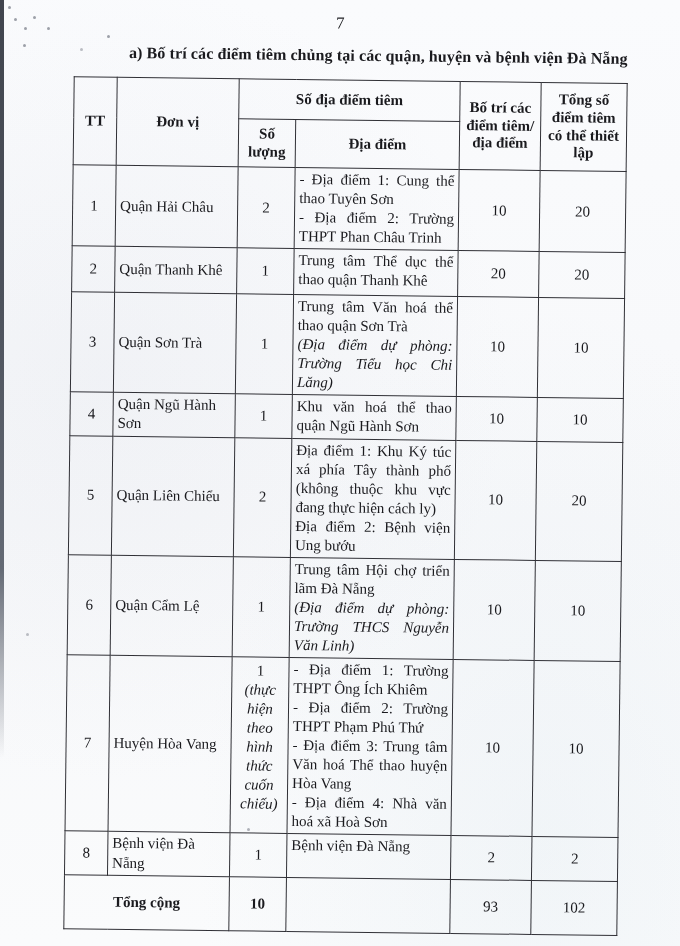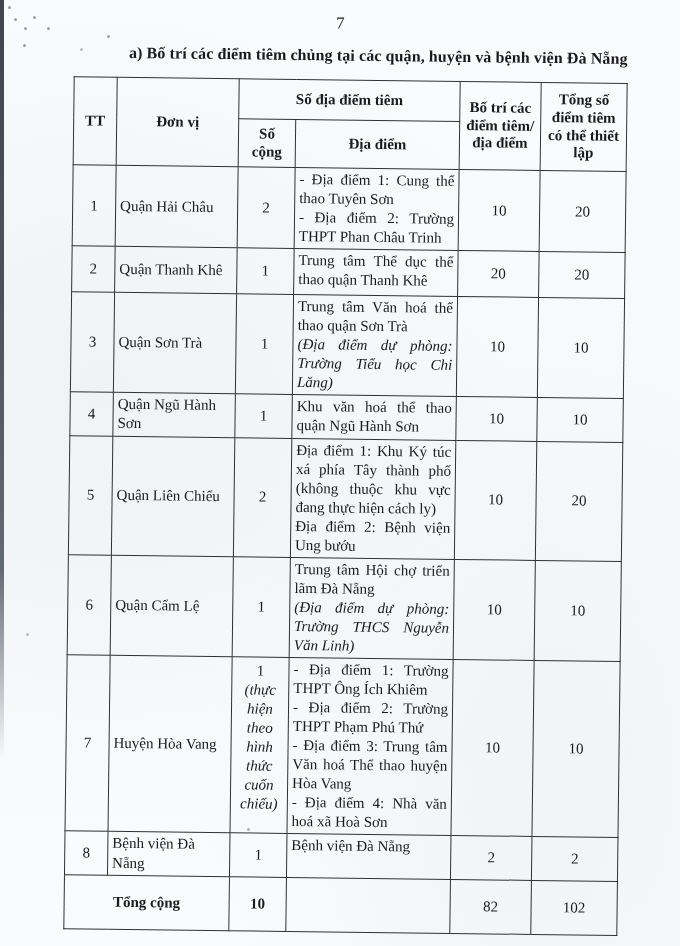--- a/index.html
+++ b/index.html
@@ -157,21 +157,21 @@
       </colgroup>
       <thead>
         <tr class="h1">
           <th rowspan="2">TT</th>
           <th rowspan="2">Đơn vị</th>
           <th colspan="2">Số địa điểm tiêm</th>
           <th rowspan="2">Bố trí các điểm tiêm/địa điểm</th>
           <th rowspan="2">Tổng số điểm tiêm có thể thiết lập</th>
         </tr>
         <tr class="h2">
-          <th>Số cộng</th>
+          <th>Số lượng</th>
           <th>Địa điểm</th>
         </tr>
       </thead>
       <tbody>
         <tr class="r1">
           <td class="c-tt">1</td>
           <td class="c-dv">Quận Hải Châu</td>
           <td class="c-sl">2</td>
           <td class="c-dd">- Địa điểm 1: Cung thể thao Tuyên Sơn
 - Địa điểm 2: Trường THPT Phan Châu Trinh</td>
@@ -235,19 +235,19 @@
           <td class="c-dv">Bệnh viện Đà Nẵng</td>
           <td class="c-sl">1</td>
           <td class="c-dd">Bệnh viện Đà Nẵng</td>
           <td class="c-num">2</td>
           <td class="c-num">2</td>
         </tr>
         <tr class="r9">
           <td class="c-total-label" colspan="2">Tổng cộng</td>
           <td class="c-sl bold">10</td>
           <td class="c-dd"></td>
-          <td class="c-num">82</td>
+          <td class="c-num">93</td>
           <td class="c-num">102</td>
         </tr>
       </tbody>
     </table>
   </div>
 </div>
 
 </body></html>

